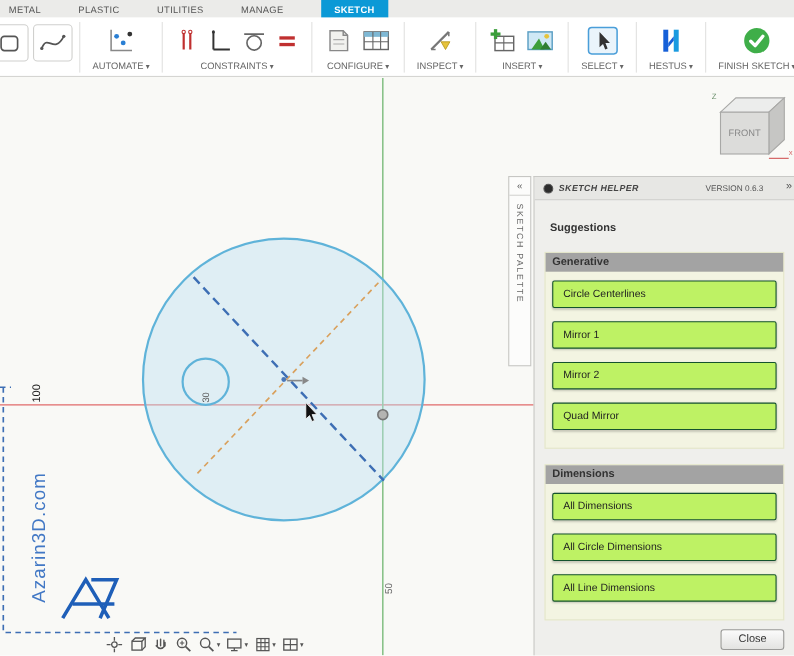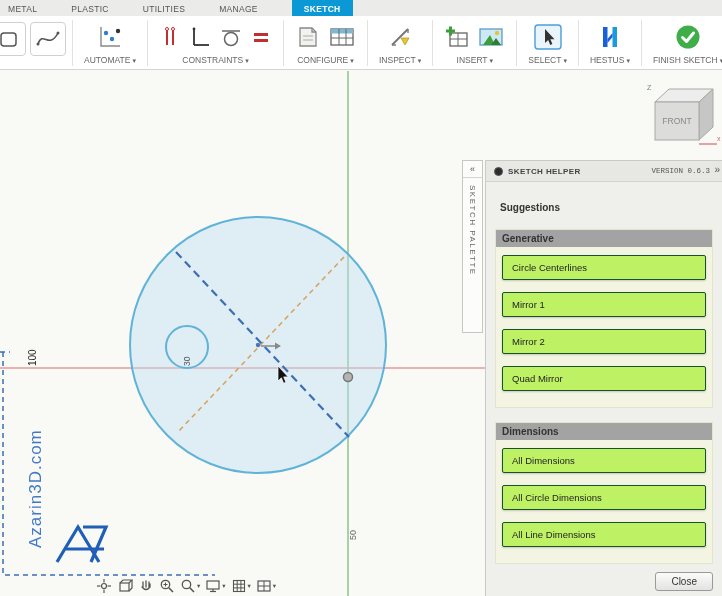--- a/index.html
+++ b/index.html
@@ -68,22 +68,22 @@
     letter-spacing:1.5px; margin-top:7px; white-space:nowrap; }
 
   
   .panel { position:absolute; left:485px; top:160px; width:237px; height:436px;
     background:#efefec; border-left:1px solid #c9c9c6; border-top:1px solid #c9c9c6;
     z-index:5; }
   .panel-header { height:21px; background:#e7e7e4; border-bottom:1px solid #d2d2cf;
     display:flex; align-items:center; padding:0 4px 0 8px; position:relative; }
   .helper-dot { width:9px; height:9px; border-radius:50%; background:#2d2d2d;
     border:1.5px solid #555; flex:none; margin-right:5px; }
-  .panel-title { font-size:8px; font-weight:bold; color:#444; letter-spacing:.4px; }
-  .panel-version { font-size:7.5px; color:#555; margin-left:auto; margin-right:8px;font-family:Liberation Mono, monospace; }
+  .panel-title { font-size:8px; font-weight:bold; color:#444; letter-spacing:.4px;font-style:italic; }
+  .panel-version { font-size:7.5px; color:#555; margin-left:auto; margin-right:24px; }
   .panel-expand { position:absolute; right:2px; top:3px; font-size:10px; color:#555;
     cursor:pointer; }
   .sugg-row { display:flex; align-items:flex-end; justify-content:space-between;
     margin:20px 10px 16px 14px; }
   .sugg-label { font-size:10px; font-weight:bold; color:#333; }
   .dof-btn { background:#fff; border:1px solid #b9c4d6; border-radius:2px;
     color:#2c6fd0; font-size:8.5px; font-weight:bold; padding:4px 9px;
     box-shadow:0 1px 1px rgba(0,0,0,.08); cursor:pointer; }
   .section { margin:0 9px 14px; background:#f3f4e2; border:1px solid #e3e5ca;
     padding-bottom:2px; }

